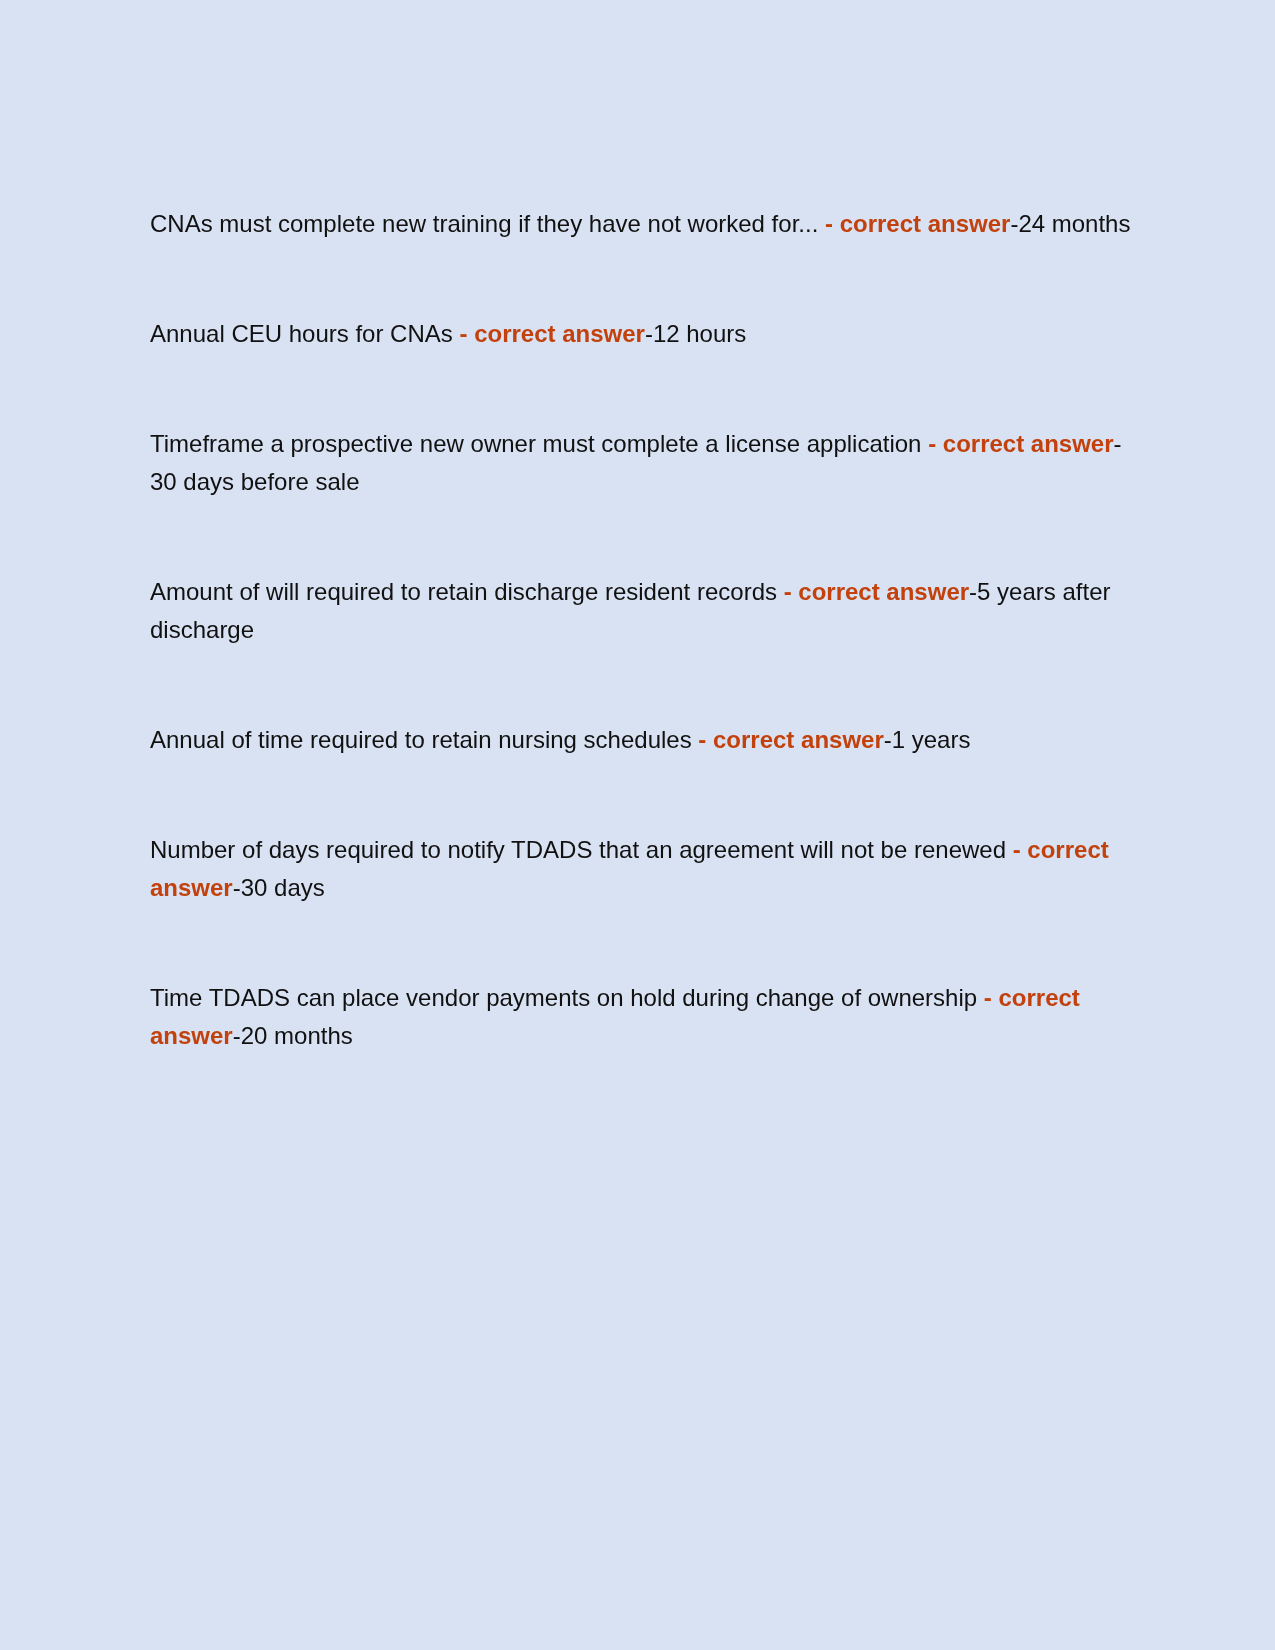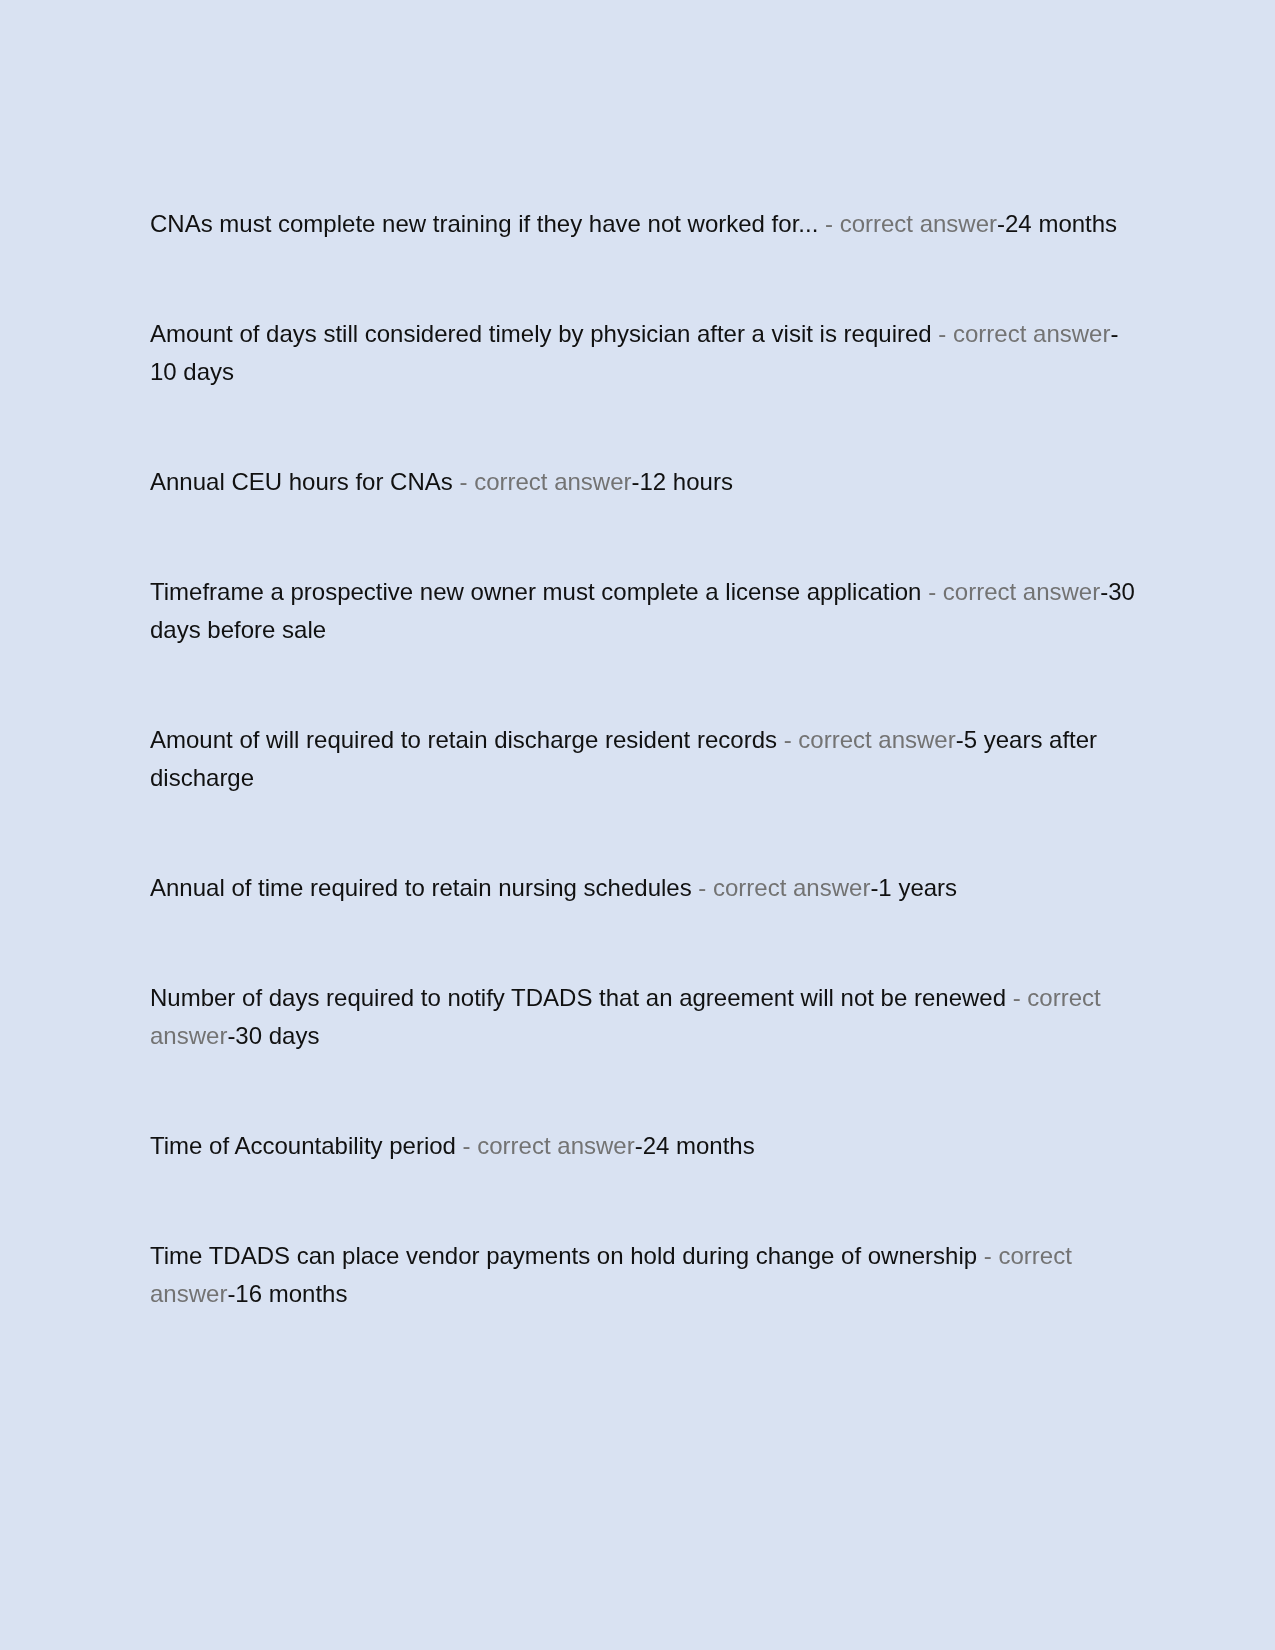--- a/index.html
+++ b/index.html
@@ -7,28 +7,26 @@
     width:1275px; height:1650px;
     background:#d9e2f2;
     font-family:"Liberation Sans", sans-serif;
     position:relative; overflow:hidden;
   }
   .page { position:absolute; left:150px; top:205px; width:990px; }
   .qa {
     font-size:24px; line-height:38px; color:#111;
     margin:0 0 72px 0;
   }
-  .ans-label { color:#737373; font-weight:normal; }
+  .ans-label { color:#c2410c; font-weight:bold; }
 </style>
 </head>
 <body>
 
 <div class="page">
   <p class="qa"><span>CNAs must complete new training if they have not worked for...</span><span class="ans-label"> - correct answer</span><span>-24 months</span></p>
-  <p class="qa"><span>Amount of days still considered timely by physician after a visit is required</span><span class="ans-label"> - correct answer</span><span>-10 days</span></p>
   <p class="qa"><span>Annual CEU hours for CNAs</span><span class="ans-label"> - correct answer</span><span>-12 hours</span></p>
   <p class="qa"><span>Timeframe a prospective new owner must complete a license application</span><span class="ans-label"> - correct answer</span><span>-30 days before sale</span></p>
   <p class="qa"><span>Amount of will required to retain discharge resident records</span><span class="ans-label"> - correct answer</span><span>-5 years after discharge</span></p>
   <p class="qa"><span>Annual of time required to retain nursing schedules</span><span class="ans-label"> - correct answer</span><span>-1 years</span></p>
   <p class="qa"><span>Number of days required to notify TDADS that an agreement will not be renewed</span><span class="ans-label"> - correct answer</span><span>-30 days</span></p>
-  <p class="qa"><span>Time of Accountability period</span><span class="ans-label"> - correct answer</span><span>-24 months</span></p>
-  <p class="qa"><span>Time TDADS can place vendor payments on hold during change of ownership</span><span class="ans-label"> - correct answer</span><span>-16 months</span></p>
+  <p class="qa"><span>Time TDADS can place vendor payments on hold during change of ownership</span><span class="ans-label"> - correct answer</span><span>-20 months</span></p>
 </div>
 
 </body></html>

